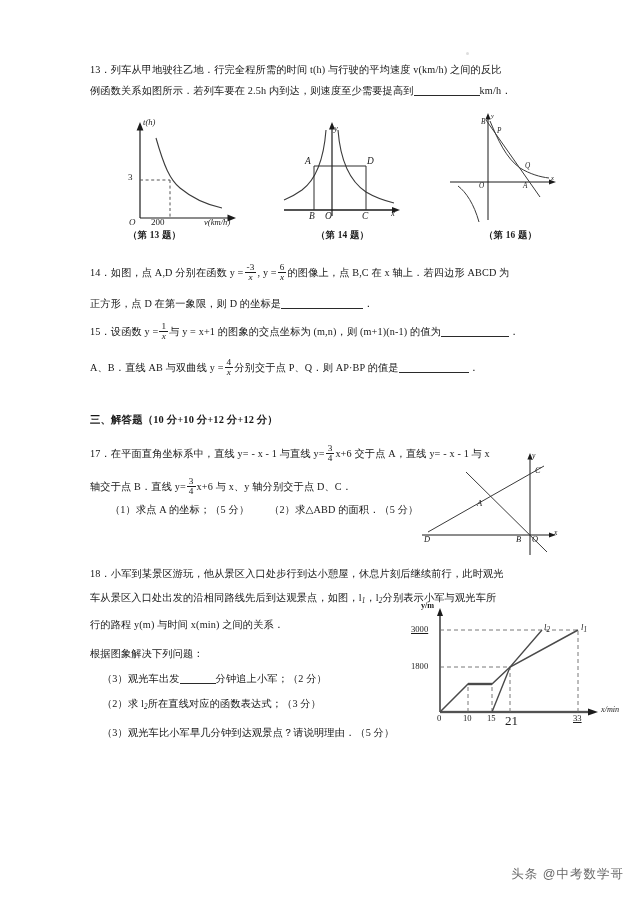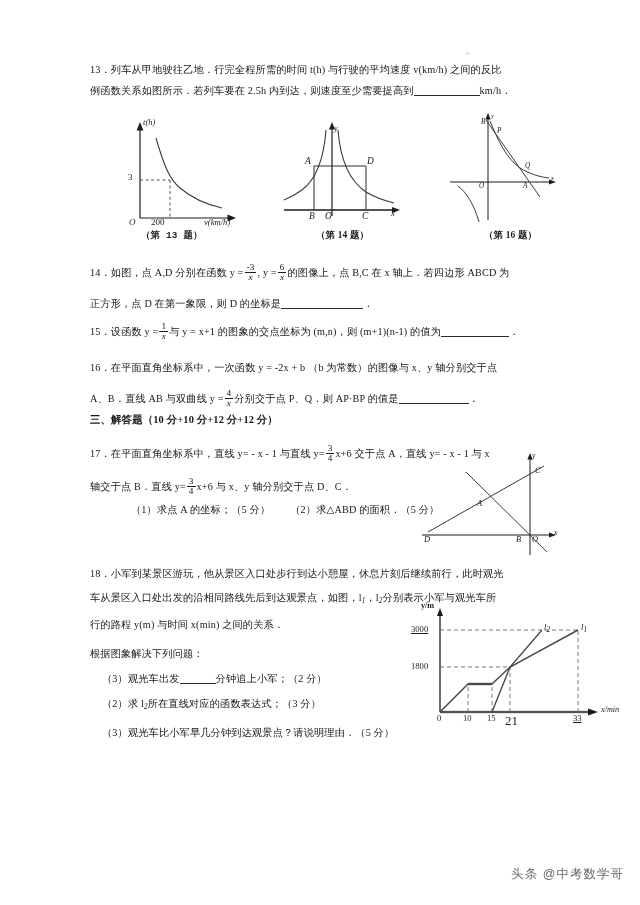--- a/index.html
+++ b/index.html
@@ -68,21 +68,21 @@
       <path d="M 38 20 C 46 48, 52 62, 62 70 C 74 80, 90 87, 104 90" fill="none" stroke="#3a3a3a" stroke-width="1.1"></path>
       <line x1="22" y1="62" x2="52" y2="62" stroke="#555" stroke-width="1" stroke-dasharray="3,2.6"></line>
       <line x1="52" y1="62" x2="52" y2="100" stroke="#555" stroke-width="1" stroke-dasharray="3,2.6"></line>
     </svg>
     <span style="position:absolute; left:25px; top:-1px; font-size:8.6px;" class="it">t(h)</span>
     <span style="position:absolute; left:10px; top:54px; font-size:9px;">3</span>
     <span style="position:absolute; left:11px; top:99px; font-size:9px; font-style:italic;">O</span>
     <span style="position:absolute; left:33px; top:99px; font-size:9px;">200</span>
     <span style="position:absolute; left:86px; top:99px; font-size:8.6px;" class="it">v(km/h)</span>
   </div>
-  <span class="cap" style="left:141px; top:229px;font-family:Liberation Mono, monospace;">（第 13 题）</span>
+  <span class="cap" style="left:128px; top:229px;">（第 13 题）</span>
 
   <div class="fig" style="left:278px; top:116px; width:130px; height:110px;">
     <svg width="130" height="110" viewBox="0 0 130 110">
       <line x1="54" y1="100" x2="54" y2="12" stroke="#1b1b1b" stroke-width="1.2"></line>
       <polygon points="54,6 51,13.5 57,13.5" fill="#1b1b1b"></polygon>
       <line x1="6" y1="94" x2="116" y2="94" stroke="#1b1b1b" stroke-width="1.3"></line>
       <polygon points="122,94 114,91 114,97" fill="#1b1b1b"></polygon>
       <path d="M 48 14 C 46 40, 40 62, 24 74 C 17 79, 11 82, 6 84" fill="none" stroke="#3a3a3a" stroke-width="1.1"></path>
       <path d="M 60 14 C 62 40, 70 64, 88 76 C 98 82, 108 85, 116 87" fill="none" stroke="#3a3a3a" stroke-width="1.1"></path>
       <line x1="36" y1="50" x2="88" y2="50" stroke="#2c2c2c" stroke-width="1"></line>
@@ -128,38 +128,37 @@
     </span>
   </div>
 
   <div class="q" style="left:90px; top:322px; width:470px;">
     <span class="ln">
       <span>15．设函数 y =</span><span class="frac"><span class="num">1</span><span class="den it">x</span></span><span>与 y = x+1 的图象的交点坐标为 (m,n)，则 (m+1)(n-1) 的值为</span><span class="blank" style="width:68px;"></span><span>．</span>
     </span>
   </div>
 
   <div class="q" style="left:90px; top:352px; width:470px; line-height:31px;">
-    <span class="ln">16．在平面直角坐标系中，一次函数  y = -2x + b （b 为常数）的图像与 x、y 轴分别交于点</span>
     <span class="ln">
       <span>A、B．直线 AB 与双曲线 y =</span><span class="frac"><span class="num">4</span><span class="den it">x</span></span><span>分别交于点 P、Q．则 AP·BP 的值是</span><span class="blank" style="width:70px;"></span><span>．</span>
     </span>
   </div>
 
   <div class="q bd" style="left:90px; top:410px; font-size:10.4px;">三、解答题（10 分+10 分+12 分+12 分）</div>
 
   <div class="q" style="left:90px; top:437px; width:470px; line-height:33px;">
     <span class="ln">
       <span>17．在平面直角坐标系中，直线 y= - x - 1 与直线 y=</span><span class="frac"><span class="num">3</span><span class="den">4</span></span><span>x+6 交于点 A，直线 y= - x - 1 与 x</span>
     </span>
     <span class="ln">
       <span>轴交于点 B．直线 y=</span><span class="frac"><span class="num">3</span><span class="den">4</span></span><span>x+6 与 x、y 轴分别交于点 D、C．</span>
     </span>
   </div>
   <div class="q" style="left:110px; top:500px;">
-    <span style="margin-right:20px;margin-left:21px;">（1）求点 A 的坐标；（5 分）</span><span>（2）求△ABD 的面积．（5 分）</span>
+    <span style="margin-right:20px;">（1）求点 A 的坐标；（5 分）</span><span>（2）求△ABD 的面积．（5 分）</span>
   </div>
 
   <div class="fig" style="left:408px; top:452px; width:150px; height:105px;">
     <svg width="150" height="105" viewBox="0 0 150 105">
       <line x1="122" y1="103" x2="122" y2="6" stroke="#1b1b1b" stroke-width="1"></line>
       <polygon points="122,1 119.4,7.6 124.6,7.6" fill="#1b1b1b"></polygon>
       <line x1="14" y1="83" x2="143" y2="83" stroke="#1b1b1b" stroke-width="1"></line>
       <polygon points="148,83 141,80.4 141,85.6" fill="#1b1b1b"></polygon>
       <line x1="20" y1="80" x2="136" y2="14" stroke="#3a3a3a" stroke-width="1"></line>
       <line x1="58" y1="20" x2="139" y2="100" stroke="#3a3a3a" stroke-width="1"></line>

